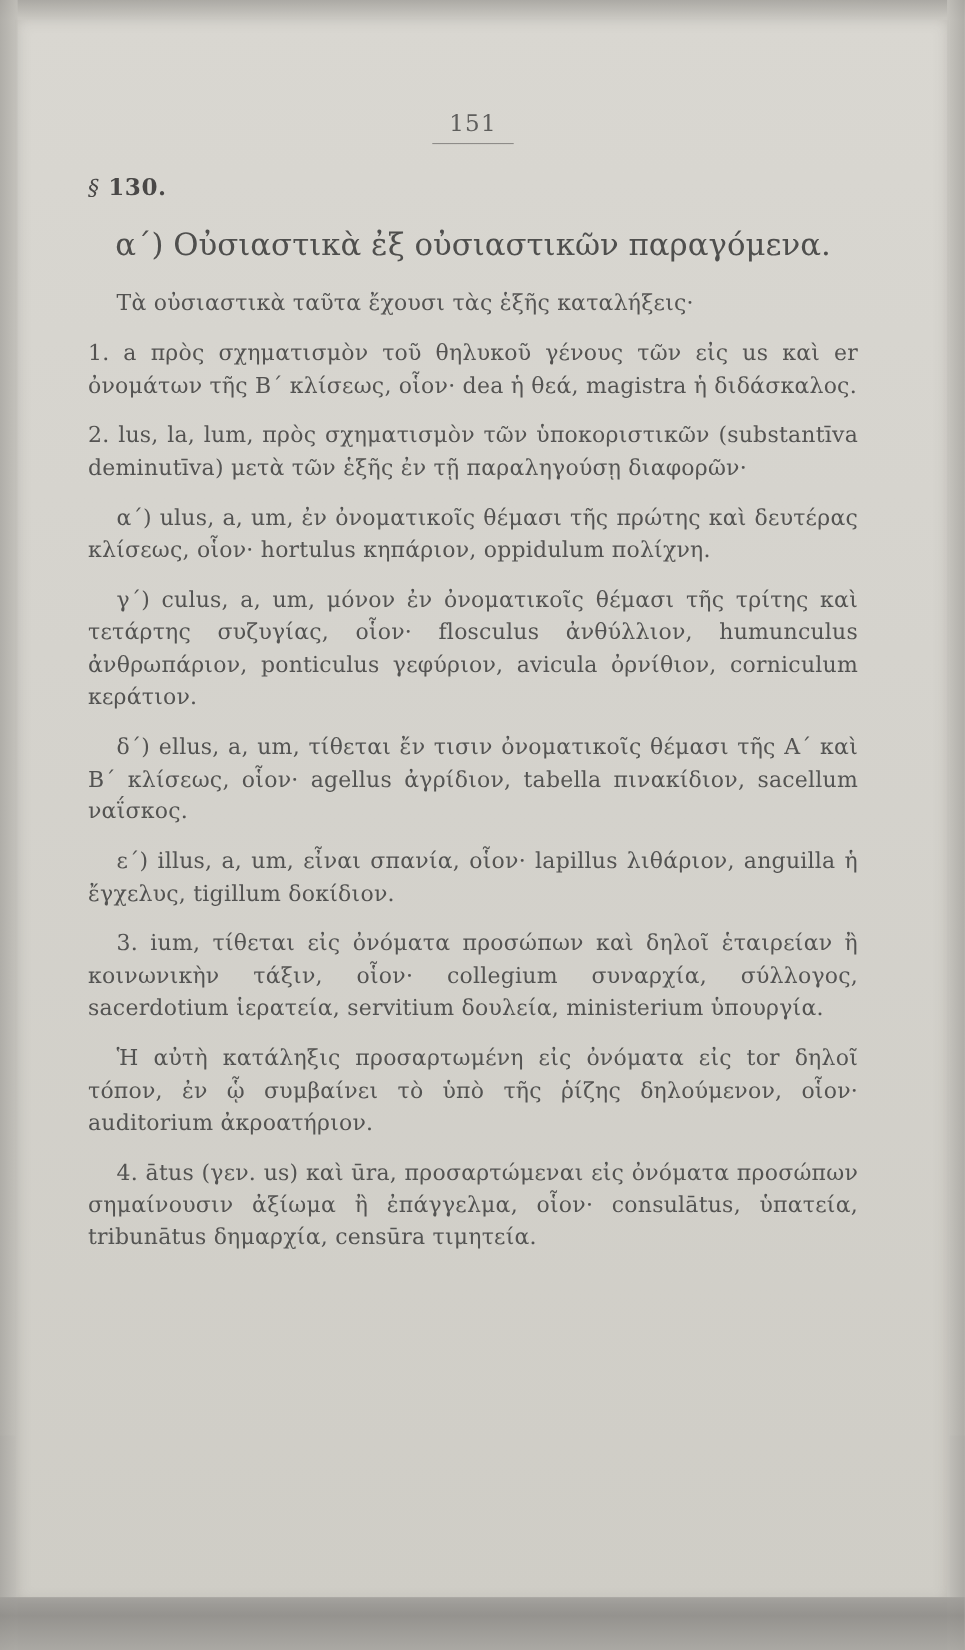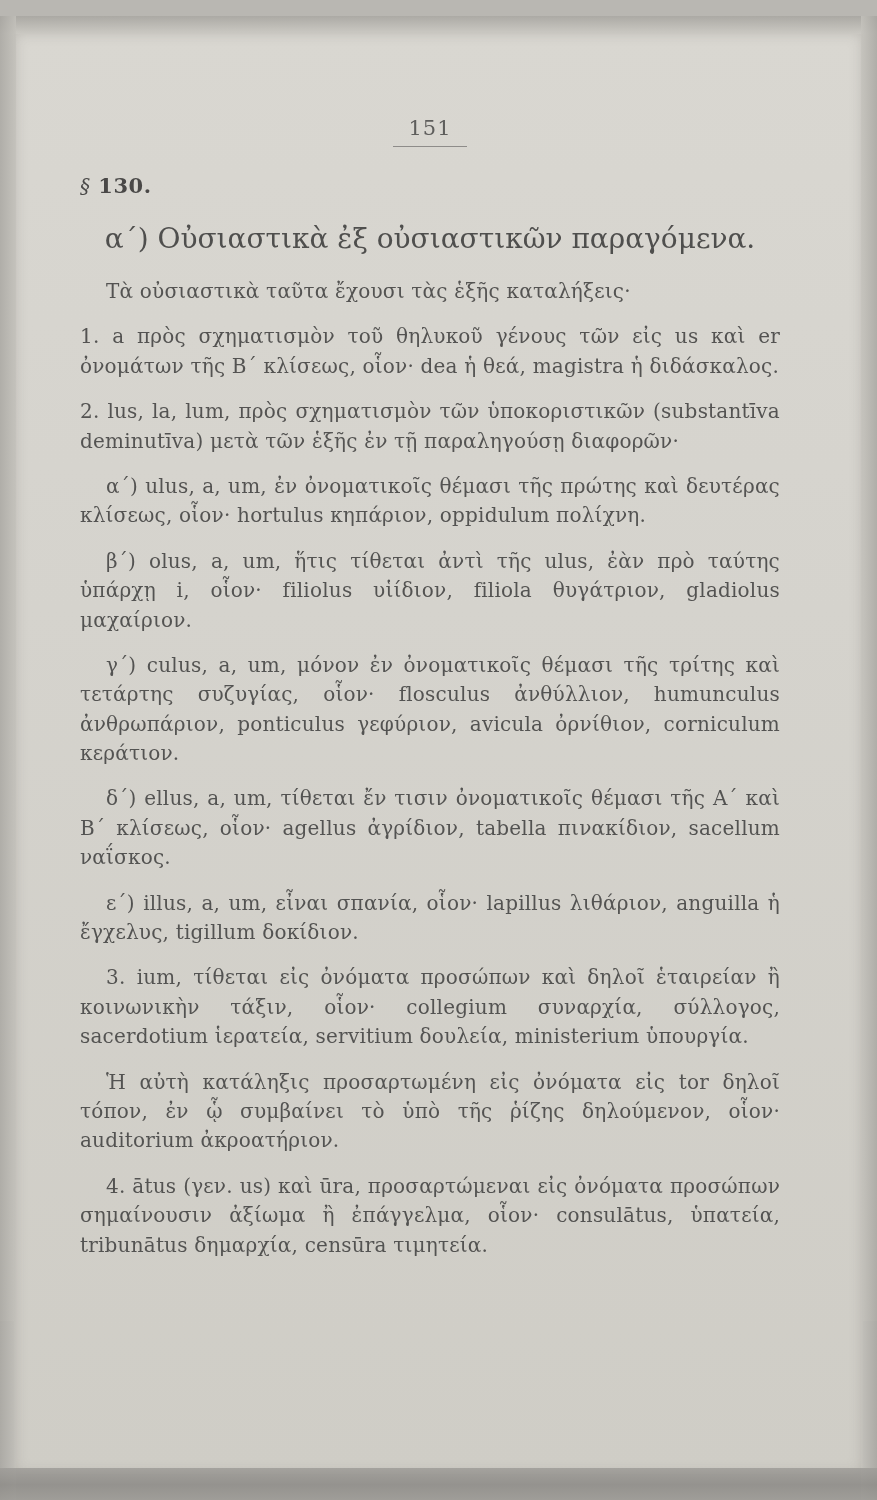--- a/index.html
+++ b/index.html
@@ -10,21 +10,21 @@
   body {
     width: 877px;
     height: 1500px;
     overflow: hidden;
     font-family: "DejaVu Serif", "Liberation Serif", serif;
   }
 
   
   #scan {
     position: absolute;
-    left: 0; top: 16px;
+    left: 0; top: 0;
     width: 877px;
     height: 1305px;
     background:
       radial-gradient(ellipse at 50% 30%, #d8d6d0 0%, #cfcdc7 55%, #c4c2bb 100%);
   }
   #paper {
     position: absolute;
     left: 14px;
     top: 16px;
     width: 849px;
@@ -151,21 +151,20 @@
       <span class="sec-sign">§</span>
       <span>130.</span>
     </div>
 
     <div class="subtitle">α΄) Οὐσιαστικὰ ἐξ οὐσιαστικῶν παραγόμενα.</div>
 
     <p class="para gk" style="text-indent:26px;">Τὰ οὐσιαστικὰ ταῦτα ἔχουσι τὰς ἑξῆς καταλήξεις·</p>
     <p class="para lat">1. a πρὸς σχηματισμὸν τοῦ θηλυκοῦ γένους τῶν εἰς us καὶ er ὀνομάτων τῆς Β΄ κλίσεως, οἷον· dea ἡ θεά, magistra ἡ διδάσκαλος.</p>
     <p class="para lat">2. lus, la, lum, πρὸς σχηματισμὸν τῶν ὑποκοριστικῶν (substantīva deminutīva) μετὰ τῶν ἑξῆς ἐν τῇ παραληγούσῃ διαφορῶν·</p>
     <p class="para lat indent">α΄) ulus, a, um, ἐν ὀνοματικοῖς θέμασι τῆς πρώτης καὶ δευτέρας κλίσεως, οἷον· hortulus κηπάριον, oppidulum πολίχνη.</p>
-    <p class="para lat indent">β΄) olus, a, um, ἥτις τίθεται ἀντὶ τῆς ulus, ἐὰν πρὸ ταύτης ὑπάρχῃ i, οἷον· filiolus υἱίδιον, filiola θυγάτριον, gladiolus μαχαίριον.</p>
     <p class="para lat indent">γ΄) culus, a, um, μόνον ἐν ὀνοματικοῖς θέμασι τῆς τρίτης καὶ τετάρτης συζυγίας, οἷον· flosculus ἀνθύλλιον, humunculus ἀνθρωπάριον, ponticulus γεφύριον, avicula ὀρνίθιον, corniculum κεράτιον.</p>
     <p class="para lat indent">δ΄) ellus, a, um, τίθεται ἔν τισιν ὀνοματικοῖς θέμασι τῆς Α΄ καὶ Β΄ κλίσεως, οἷον· agellus ἀγρίδιον, tabella πινακίδιον, sacellum ναΐσκος.</p>
     <p class="para lat indent">ε΄) illus, a, um, εἶναι σπανία, οἷον· lapillus λιθάριον, anguilla ἡ ἔγχελυς, tigillum δοκίδιον.</p>
     <p class="para lat indent">3. ium, τίθεται εἰς ὀνόματα προσώπων καὶ δηλοῖ ἑταιρείαν ἢ κοινωνικὴν τάξιν, οἷον· collegium συναρχία, σύλλογος, sacerdotium ἱερατεία, servitium δουλεία, ministerium ὑπουργία.</p>
     <p class="para lat indent">Ἡ αὐτὴ κατάληξις προσαρτωμένη εἰς ὀνόματα εἰς tor δηλοῖ τόπον, ἐν ᾧ συμβαίνει τὸ ὑπὸ τῆς ῥίζης δηλούμενον, οἷον· auditorium ἀκροατήριον.</p>
     <p class="para lat indent">4. ātus (γεν. us) καὶ ūra, προσαρτώμεναι εἰς ὀνόματα προσώπων σημαίνουσιν ἀξίωμα ἢ ἐπάγγελμα, οἷον· consulātus, ὑπατεία, tribunātus δημαρχία, censūra τιμητεία.</p>
 
   </div>
 </div>
 

